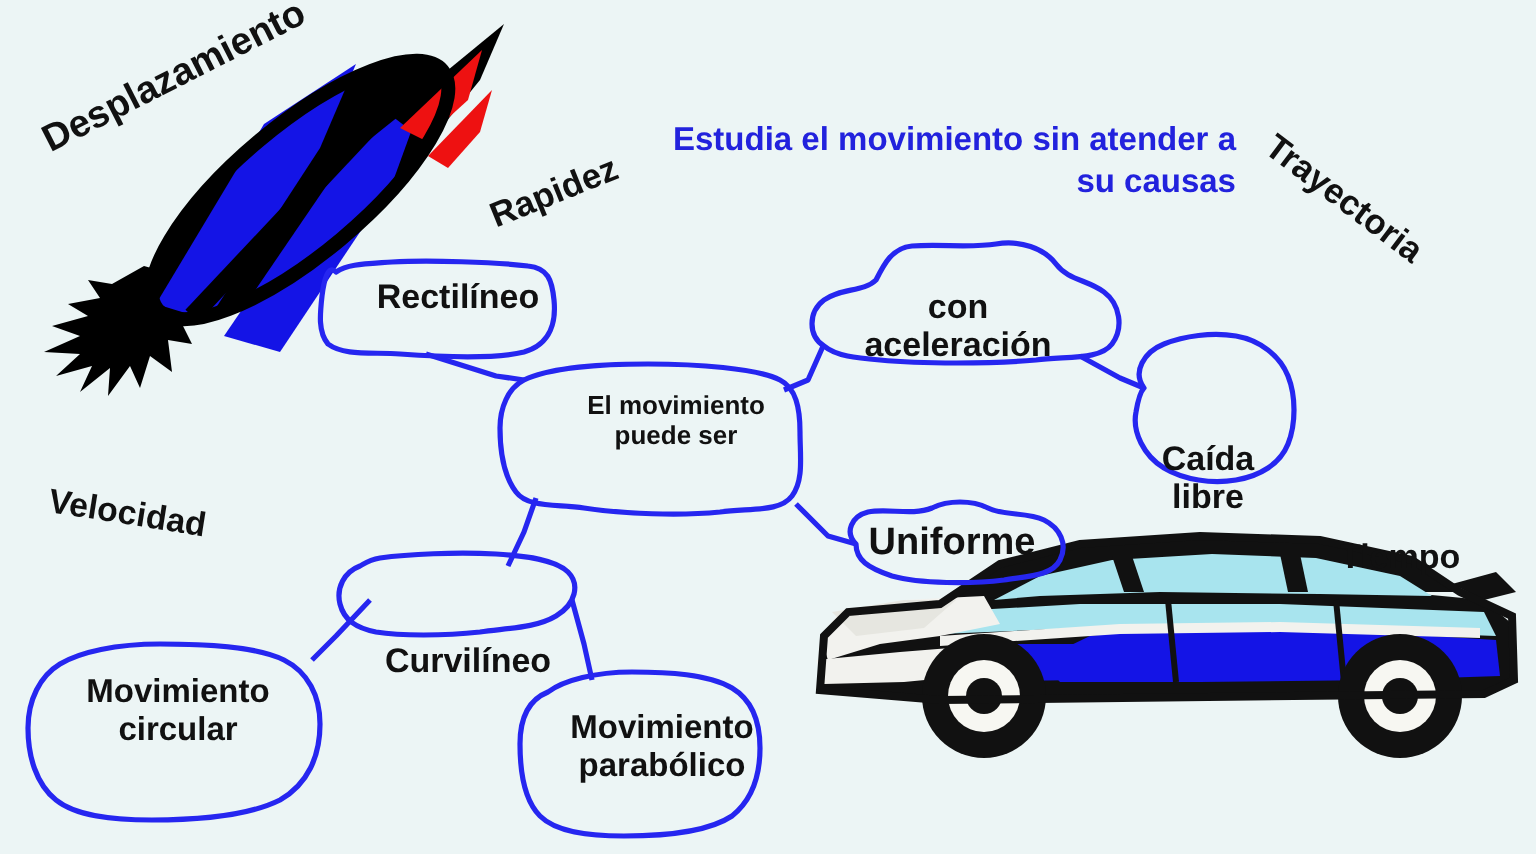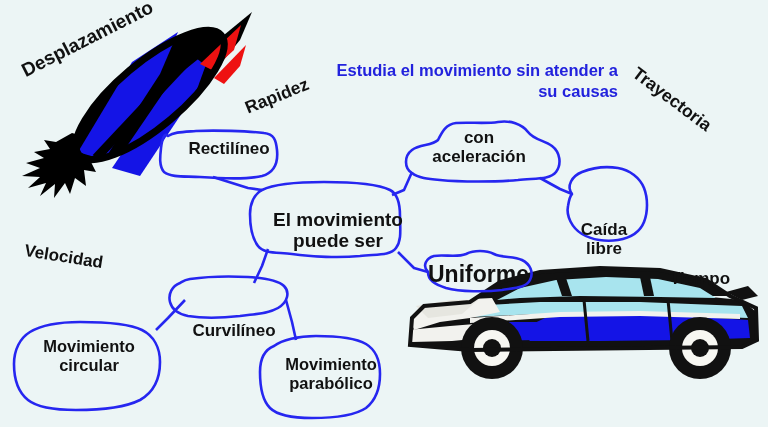--- a/index.html
+++ b/index.html
@@ -48,24 +48,24 @@
   
   .node-text{
     position:absolute;
     color:#111;
     font-weight:bold;
     text-align:center;
     line-height:1.13;
     white-space:pre-line;
   }
   #t-rectilineo{left:175px;top:139px;width:108px;font-size:17px;}
-  #t-con-aceleracion{left:414px;top:128px;width:130px;font-size:17px;}
+  #t-con-aceleracion{left:414px;top:144px;width:130px;font-size:17px;}
   #t-caida-libre{left:566px;top:182px;width:76px;font-size:17px;margin-top:38px;}
-  #t-central{left:262px;top:209px;width:152px;font-size:19px;}
-  #t-uniforme{left:428px;top:261px;width:96px;font-size:23px;}
+  #t-central{left:262px;top:196px;width:152px;font-size:13px;}
+  #t-uniforme{left:428px;top:261px;width:96px;font-size:19px;}
   #t-curvilineo{left:180px;top:281px;width:108px;font-size:17px;margin-top:40px;}
   #t-mov-circular{left:28px;top:337px;width:122px;font-size:16.5px;}
   #t-mov-parabolico{left:272px;top:355px;width:118px;font-size:16.5px;}
 </style>
 </head>
 <body style="background: rgb(236, 245, 245);">
 
 <div id="stage">
 
   <svg class="layer" viewBox="0 0 768 427" xmlns="http://www.w3.org/2000/svg">

